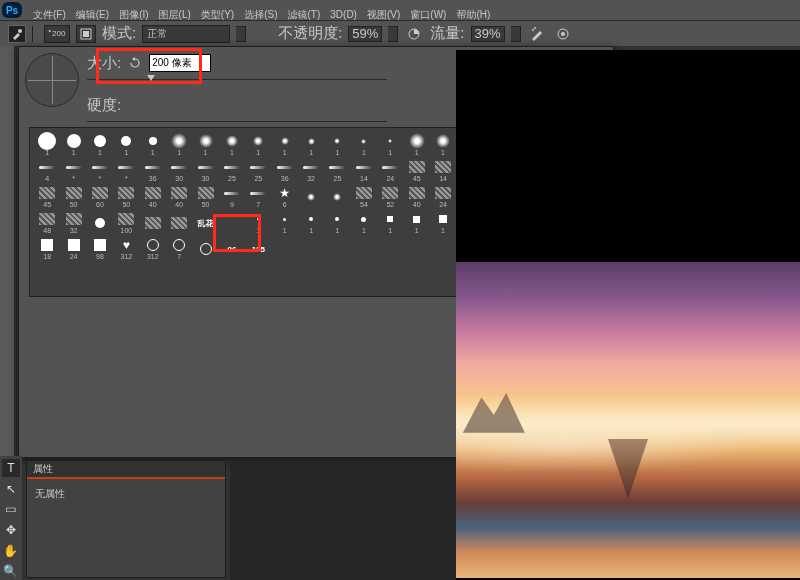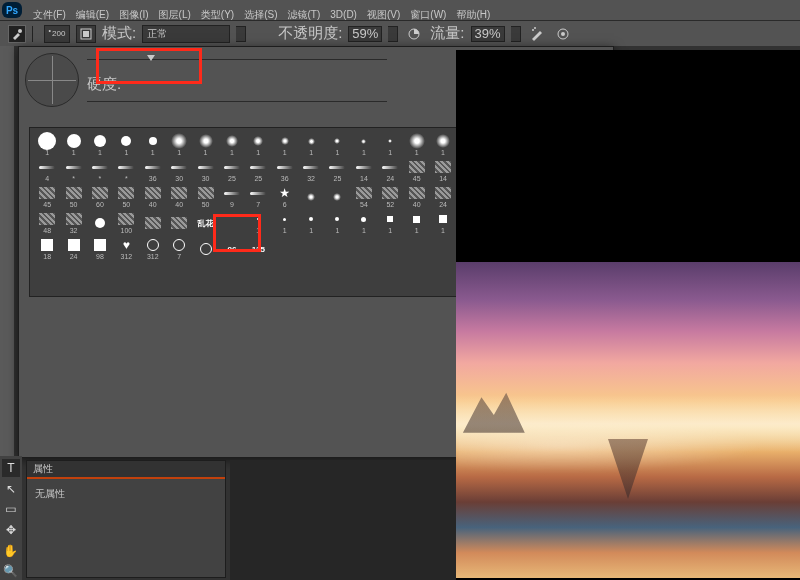--- a/index.html
+++ b/index.html
@@ -27,21 +27,21 @@
   .panel-top { display:flex; padding:6px 10px 4px 6px; gap:8px; }
   .angle-widget { width:54px; height:54px; border:1px solid #2a2a2a; background:#4a4a4a; border-radius:50%; position:relative; }
   .angle-widget::before { content:""; position:absolute; left:50%; top:2px; bottom:2px; width:1px; background:#888; }
   .angle-widget::after { content:""; position:absolute; top:50%; left:2px; right:2px; height:1px; background:#888; }
   .size-row { display:flex; align-items:center; gap:6px; height:20px; }
   .size-input { width:62px; height:18px; background:#fff; color:#000; border:1px solid #000; padding-left:2px; font-size:10px; }
   .reset-icn { width:16px; height:16px; display:flex; align-items:center; justify-content:center; }
   .slider { width:300px; height:6px; margin-top:4px; position:relative; }
   .slider::before { content:""; position:absolute; left:0; right:0; top:2px; height:1px; background:#2a2a2a; }
   .slider-thumb { position:absolute; left:60px; top:-2px; width:0; height:0; border-left:4px solid transparent; border-right:4px solid transparent; border-top:6px solid #c8c8c8; }
-  .hardness-row { display:flex; gap:6px; height:20px; margin-top:12px; }
+  .hardness-row { display:flex; align-items:center; gap:6px; height:20px; margin-top:12px; }
   .gear-top { position:absolute; right:8px; top:8px; }
   .docks { position:absolute; right:8px; top:30px; width:14px; height:10px; }
 
   .redbox { position:absolute; border:3px solid #ff2a1a; pointer-events:none; }
   .red1 { left:96px; top:48px; width:106px; height:36px; }
   .red2 { left:213px; top:214px; width:48px; height:38px; }
 
   
   .brush-grid { position:absolute; left:10px; right:14px; top:80px; height:170px; background:#3e3e3e; border:1px solid #222; overflow:hidden; padding:4px; }
   .grid-inner { display:flex; flex-wrap:wrap; gap:0; align-content:flex-start; }
@@ -155,20 +155,30 @@
       </svg>
   </div>
 </div>
 
 <div class="ruler-v"></div>
 
 <div class="brush-panel">
   <div class="panel-top">
     <div class="angle-widget"></div>
     <div style="flex:1">
+      <div class="size-row">
+        <span class="label">大小:</span>
+        <div class="reset-icn">
+          <svg width="12" height="12" viewBox="0 0 12 12">
+              <path d="M6 2 A4 4 0 1 1 2 6" fill="none" stroke="#ccc" stroke-width="1.2"></path>
+              <path d="M6 0 L6 4 L3 2 Z" fill="#ccc"></path>
+            </svg>
+        </div>
+        <input class="size-input" value="200 像素" style="">
+      </div>
       <div class="slider">
           <div class="slider-thumb"></div>
         </div>
       <div class="hardness-row">
         <span class="label">硬度:</span>
       </div>
       <div class="slider"></div>
     </div>
   </div>
   <div class="gear-top icon-btn">

